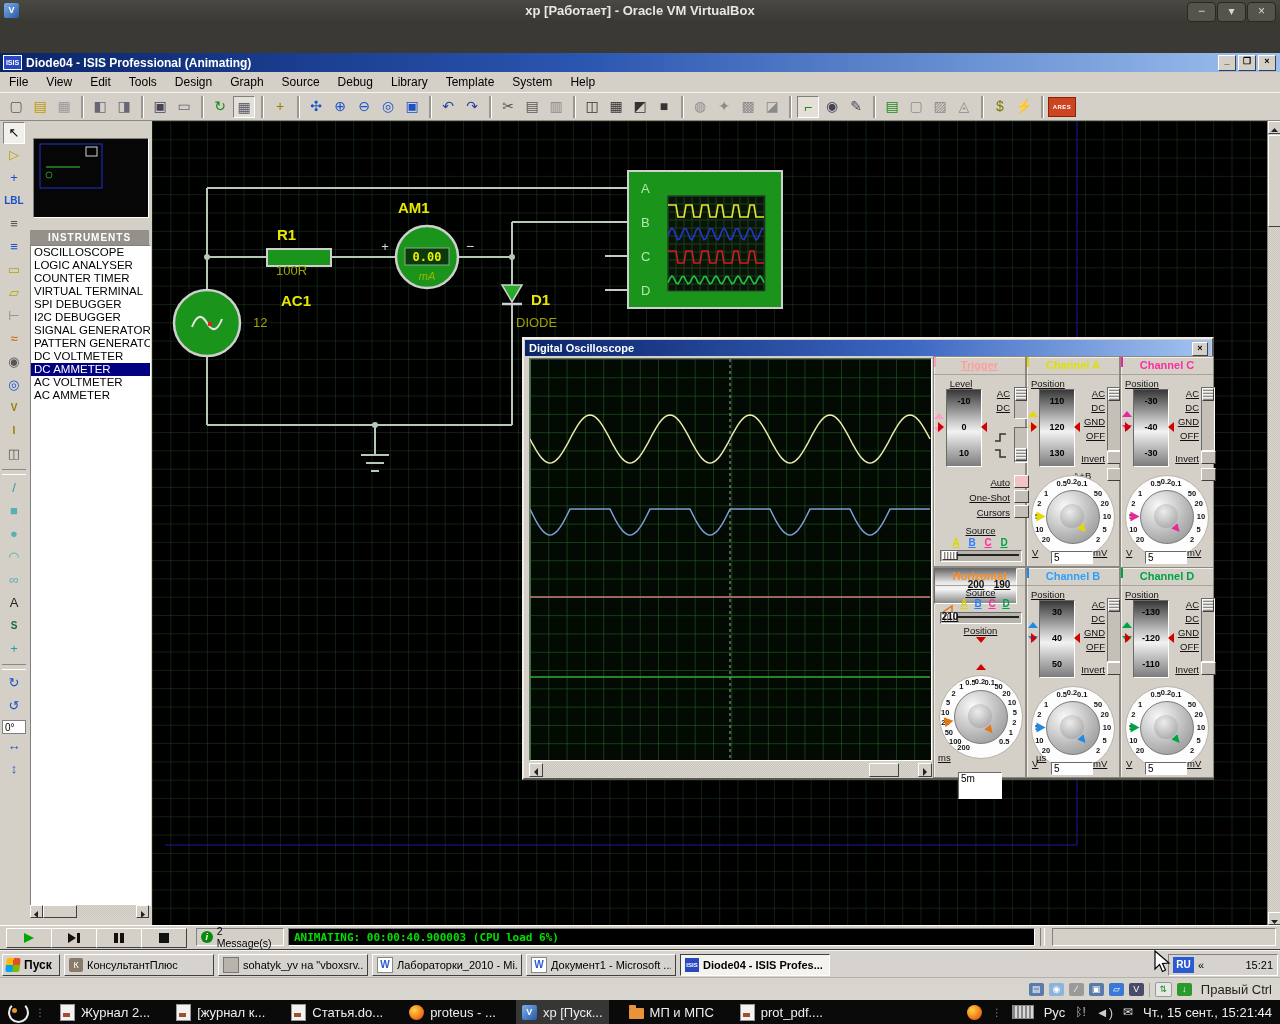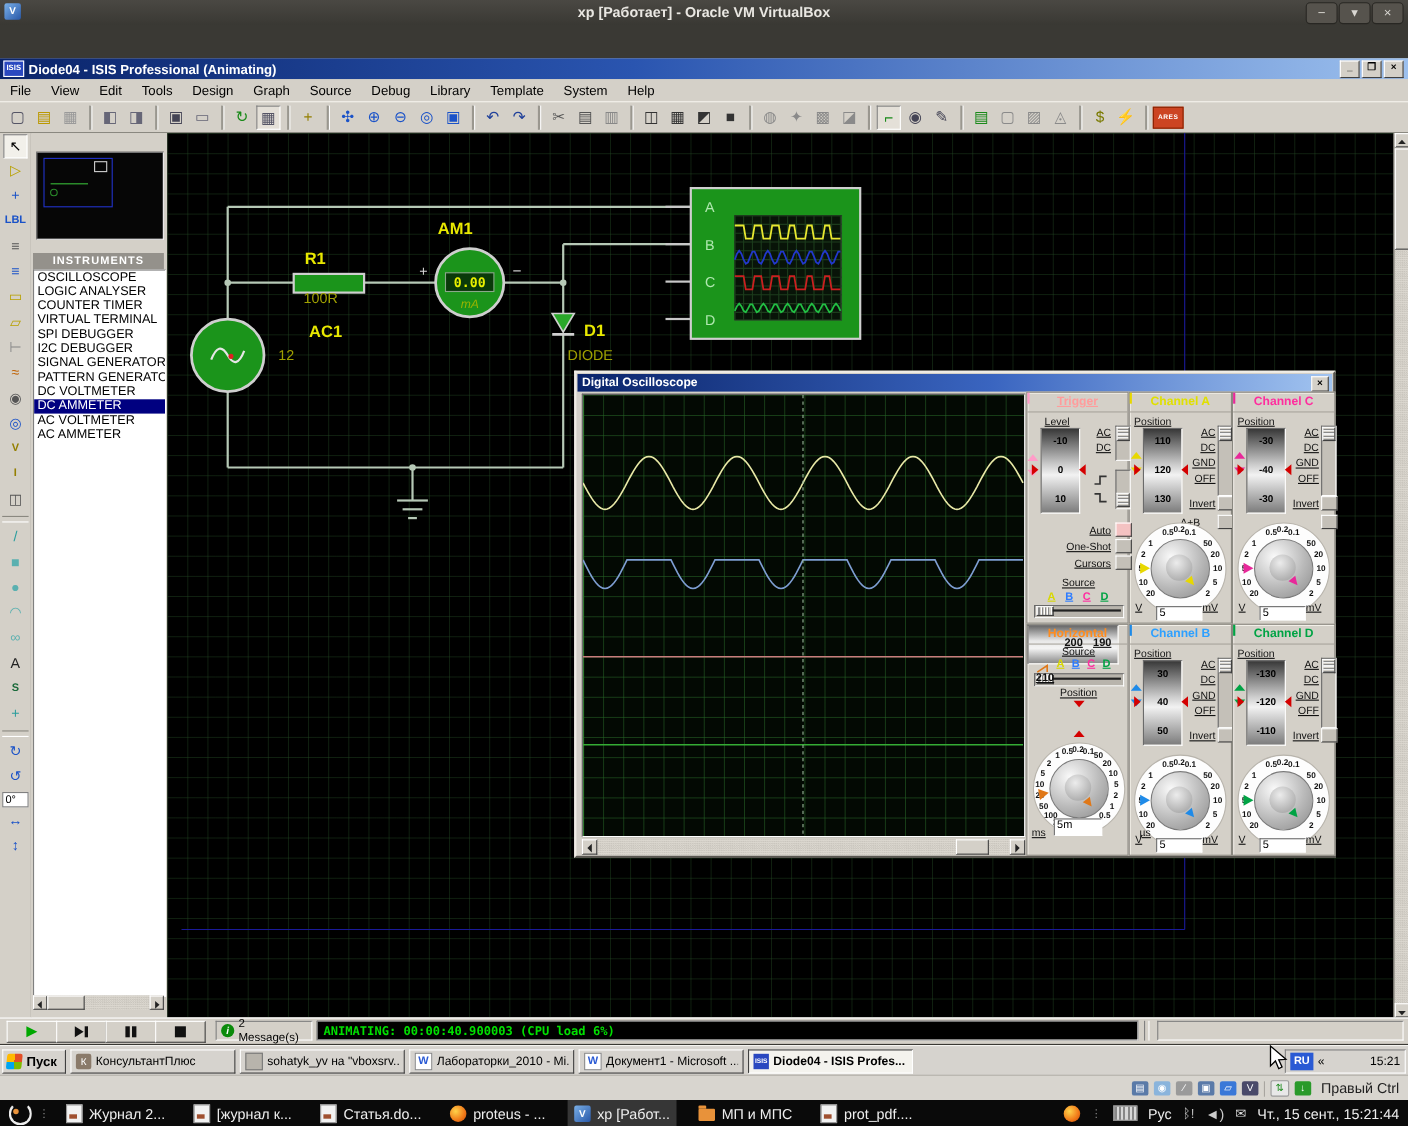--- a/index.html
+++ b/index.html
@@ -696,21 +696,21 @@
               <div class="kn-label" style="left: 64.4148px; top: 121.038px;">20</div>
               <div class="kn-label" style="left: 69.9741px; top: 129.764px;">10</div>
               <div class="kn-label" style="left: 72.7391px; top: 139.735px;">5</div>
               <div class="kn-label" style="left: 72.4683px; top: 150.078px;">2</div>
               <div class="kn-label" style="left: 68.9032px; top: 160.432px;">1</div>
               <div class="kn-label" style="left: 62.313px; top: 169.177px;">0.5</div>
               <div class="ptr" style="left: 10.471px; top: 149.383px; border-left: 5px solid transparent; border-right: 5px solid transparent; border-bottom: 9px solid rgb(224, 120, 24); transform: rotate(80deg);"></div>
               <div class="ptr" style="left: 52.2309px; top: 157.577px; border-left: 4px solid transparent; border-right: 4px solid transparent; border-bottom: 8px solid rgb(224, 120, 24); transform: rotate(143deg);"></div>
               <div class="sc-label" style="left: 4px; top: 184px; text-align: left;">ms</div>
               <div class="sc-label" style="left: 70px; top: 184px; text-align: left; margin-left: 32px;">µs</div>
-              <div class="val-box" style="left: 24px; top: 176px; width: 44px; height: 16px;">5m</div>
+              <div class="val-box" style="left: 24px; top: 204px; width: 44px; height: 27px;">5m</div>
             </div>
           </div>
       </div>
     </div>
 
     <div class="abs" id="animbar">
       <div class="anim-btn" style="left:6px;">
           <svg width="14" height="12">
             <polygon points="2,1 12,6 2,11" fill="#00a800"></polygon>
           </svg>
@@ -808,21 +808,21 @@
           <div class="host-task">
             <span class="doc-ico"></span>
             <span>Статья.do...</span>
           </div>
           <div class="host-task">
             <span class="ff-ico"></span>
             <span>proteus - ...</span>
           </div>
           <div class="host-task active">
             <span class="vbx-ico">V</span>
-            <span>хр [Работ...</span>
+            <span>хр [Пуск...</span>
           </div>
           <div class="host-task">
             <span class="folder-ico"></span>
             <span>МП и МПС</span>
           </div>
           <div class="host-task">
             <span class="doc-ico"></span>
             <span>prot_pdf....</span>
           </div>
         </div>

